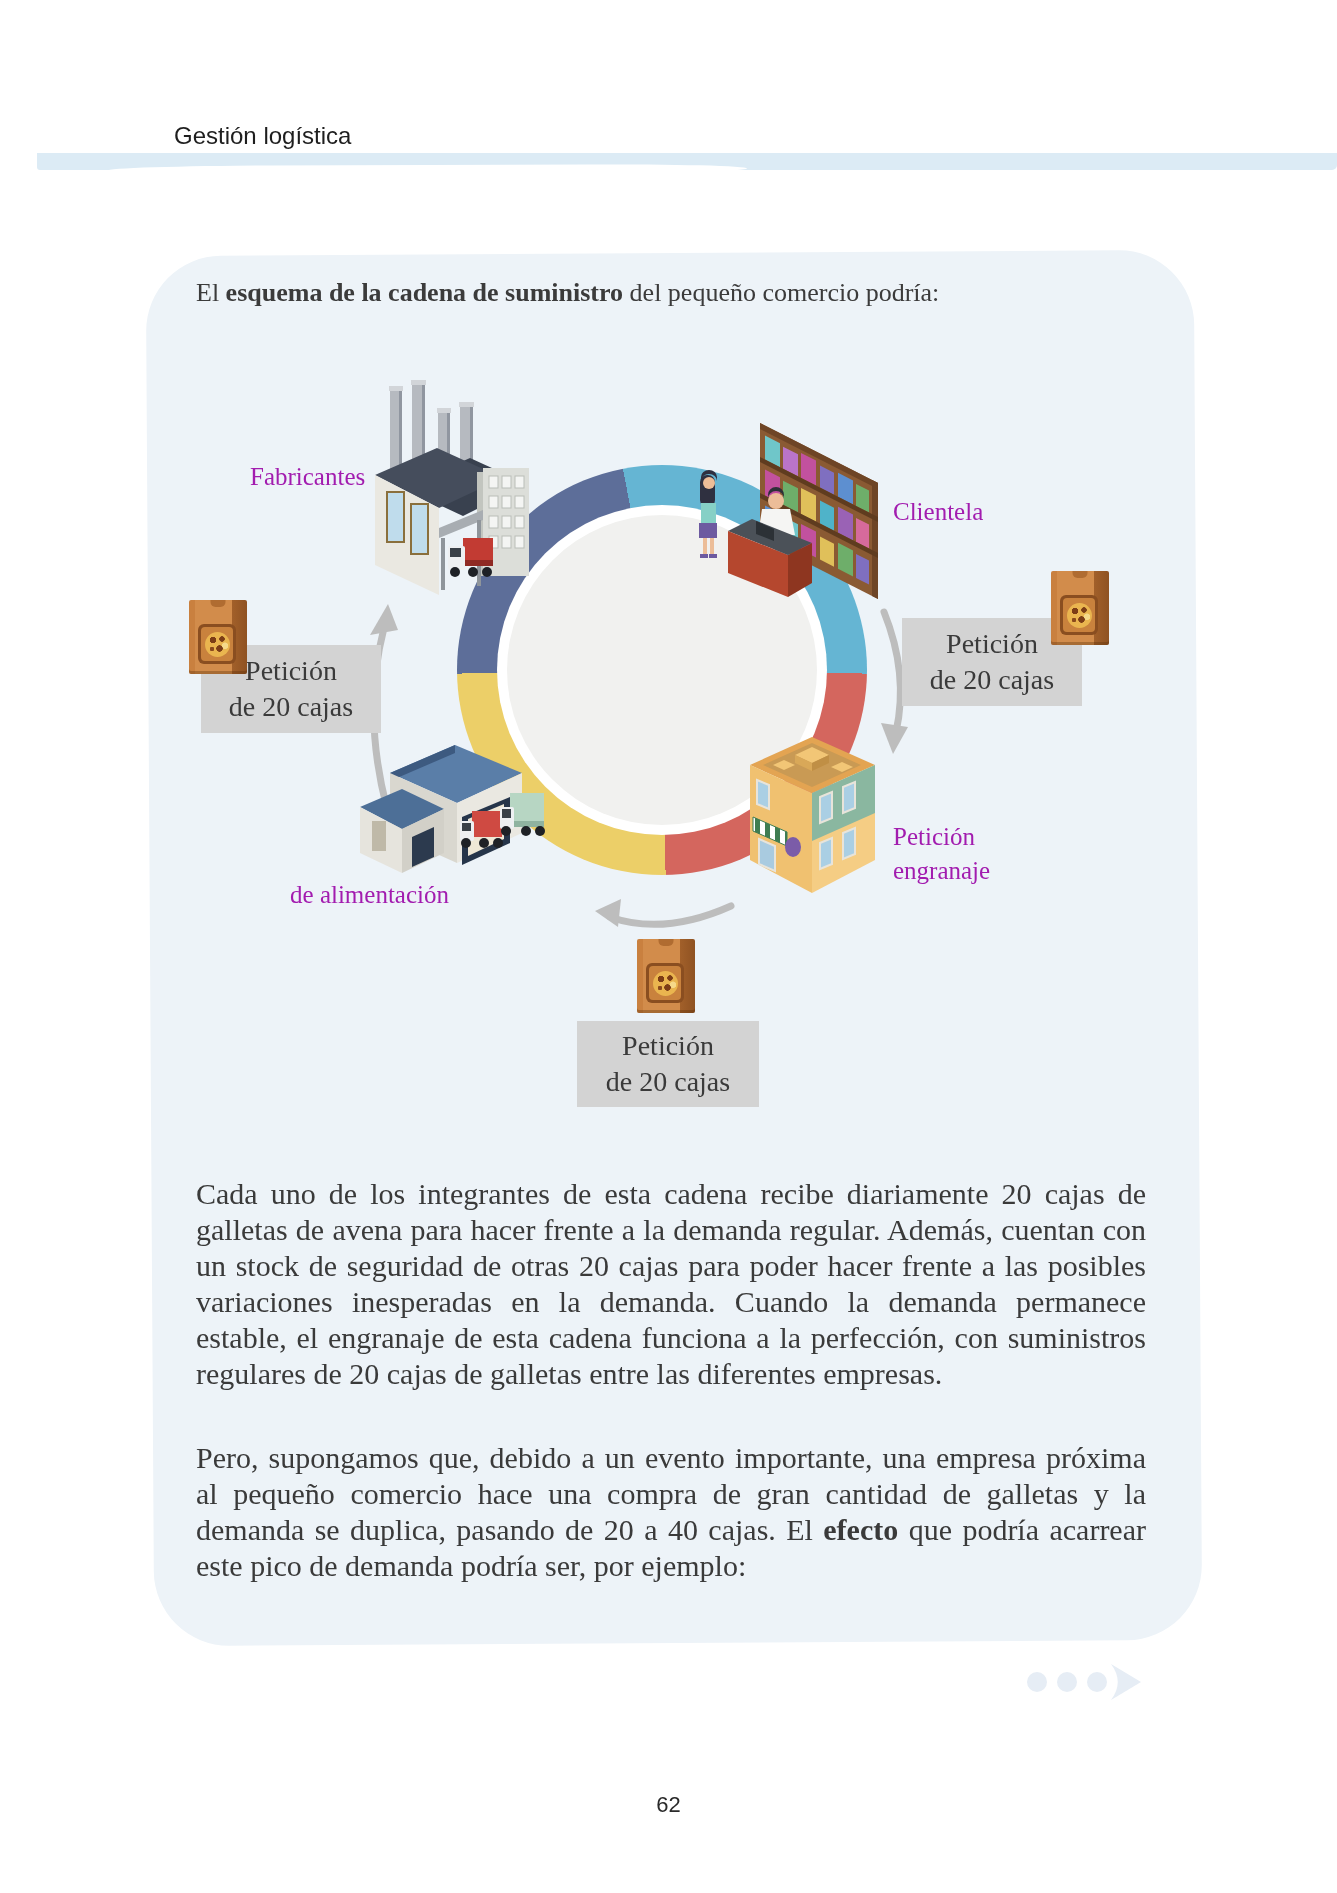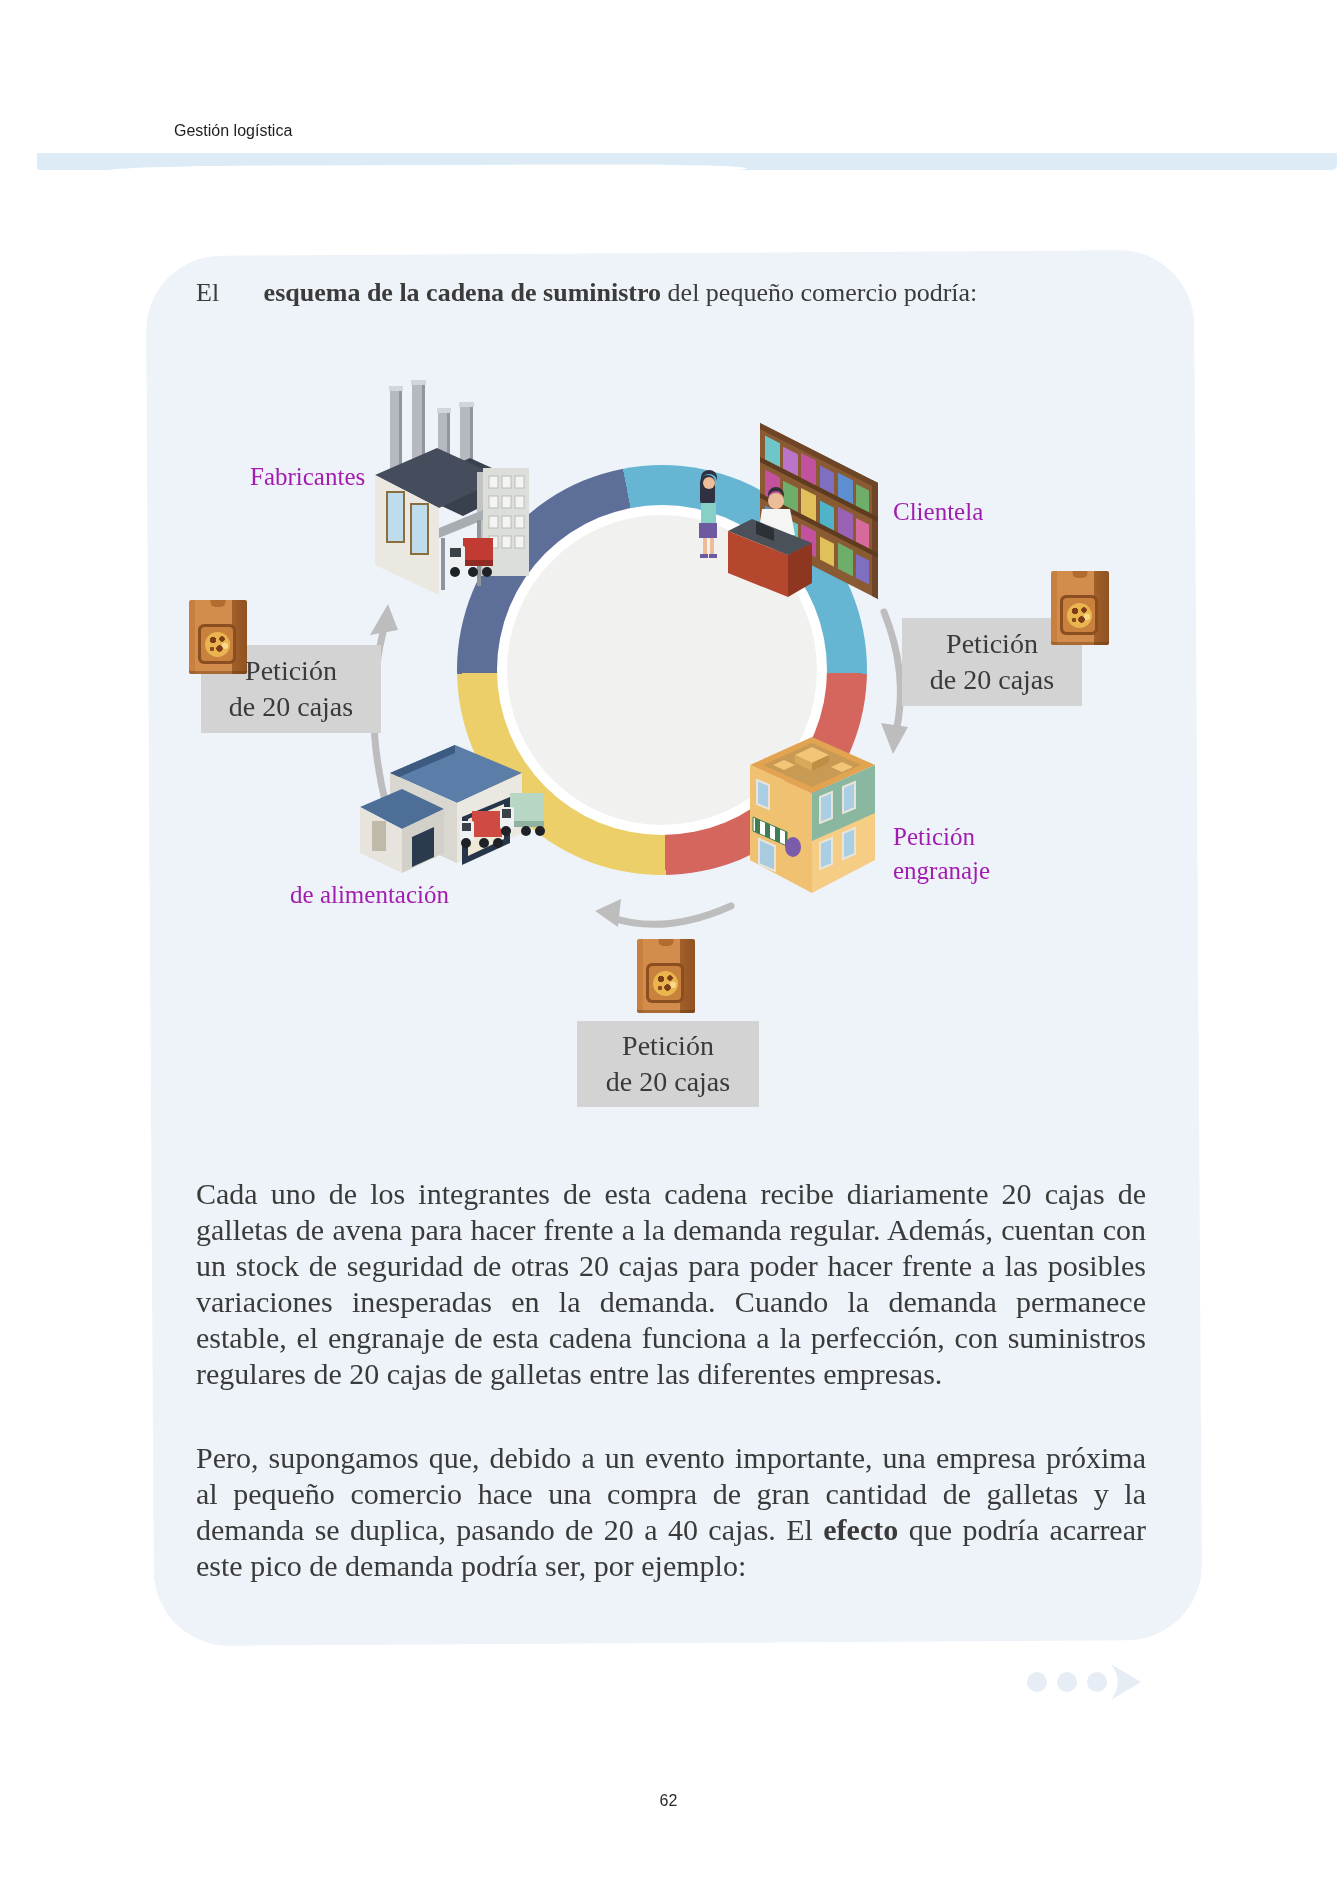--- a/index.html
+++ b/index.html
@@ -6,39 +6,39 @@
   html,body { background:#ffffff; }
   .page {
     position:relative; width:1337px; height:1893px;
     background:#ffffff; overflow:hidden;
     font-family:"Liberation Serif","DejaVu Serif",serif;
     color:#3b3b3b;
   }
   .header-title {
     position:absolute; left:174px; top:122px;
     font-family:"Liberation Sans","DejaVu Sans",sans-serif;
-    font-size:16px; color:#1e1e1e;
+    font-size:24px; color:#1e1e1e;
   }
   .header-band {
     position:absolute; left:37px; top:153px; width:1300px; height:17px;
     background:#dcebf5; border-radius:0 0 5px 3px;
   }
   .header-band::after {
     content:""; position:absolute; left:70px; bottom:-4px; width:640px; height:9px;
     background:#ffffff; border-radius:50% / 100%; transform:rotate(-0.2deg);
   }
   .panel {
     position:absolute; left:150px; top:253px; width:1048px; height:1390px;
     background:#edf3f8; border-radius:75px; transform:rotate(-0.35deg);
   }
   .intro-line {
     position:absolute; left:196px; top:278px; font-size:26px; color:#3b3b3b;
     white-space:nowrap;
   }
-  .intro-line b { font-weight:bold;margin-left:38px; }
+  .intro-line b { font-weight:bold; }
 
   
   .ring {
     position:absolute; left:457px; top:465px; width:410px; height:410px;
     border-radius:50%;
     background:conic-gradient(from 0deg,
       #65b5d3 0deg 91deg,
       #d4665e 91deg 179deg,
       #eccf68 179deg 269deg,
       #5d6e99 269deg 349deg,
@@ -113,21 +113,21 @@
   .nav-dot {
     position:absolute; top:10px; width:20px; height:20px; border-radius:50%;
     background:#e6edf5;
   }
   .nav-dot.d1 { left:0; } .nav-dot.d2 { left:30px; } .nav-dot.d3 { left:60px; }
   .nav-chevron { position:absolute; left:82px; top:0; }
 
   .page-number {
     position:absolute; left:0; top:1792px; width:100%; text-align:center;
     font-family:"Liberation Sans","DejaVu Sans",sans-serif;
-    font-size:16px; color:#2a2a2a;
+    font-size:22px; color:#2a2a2a;
   }
 </style>
 </head>
 <body>
 
 <div class="page">
 
   <div class="header-title">Gestión logística</div>
   <div class="header-band"></div>
 

